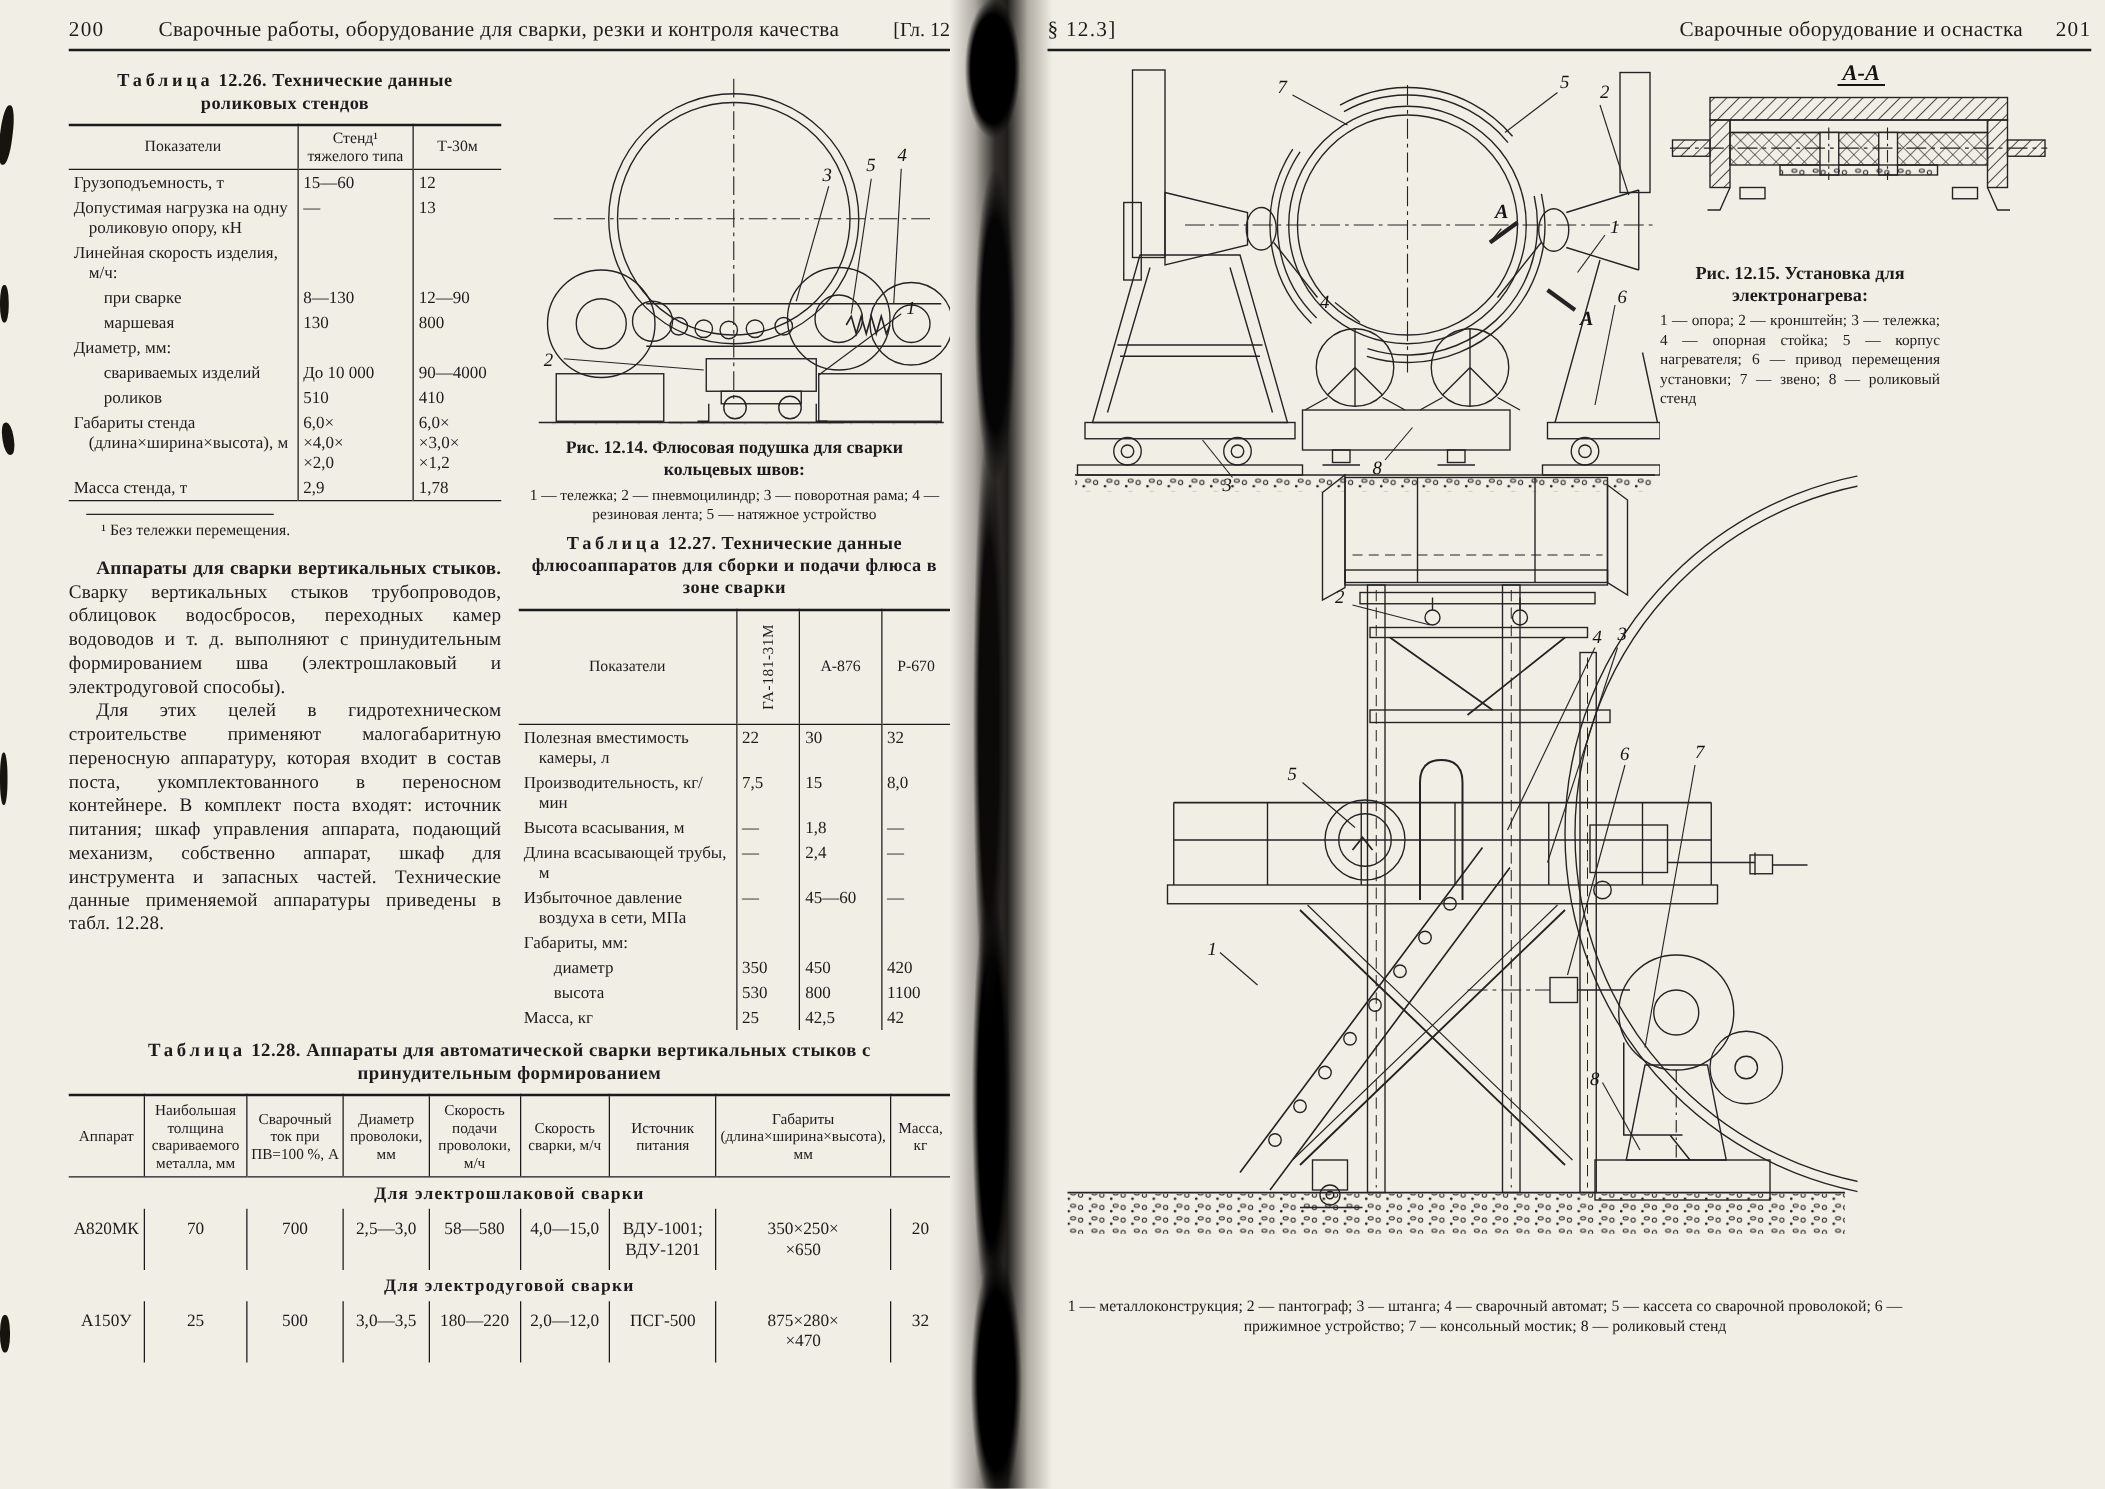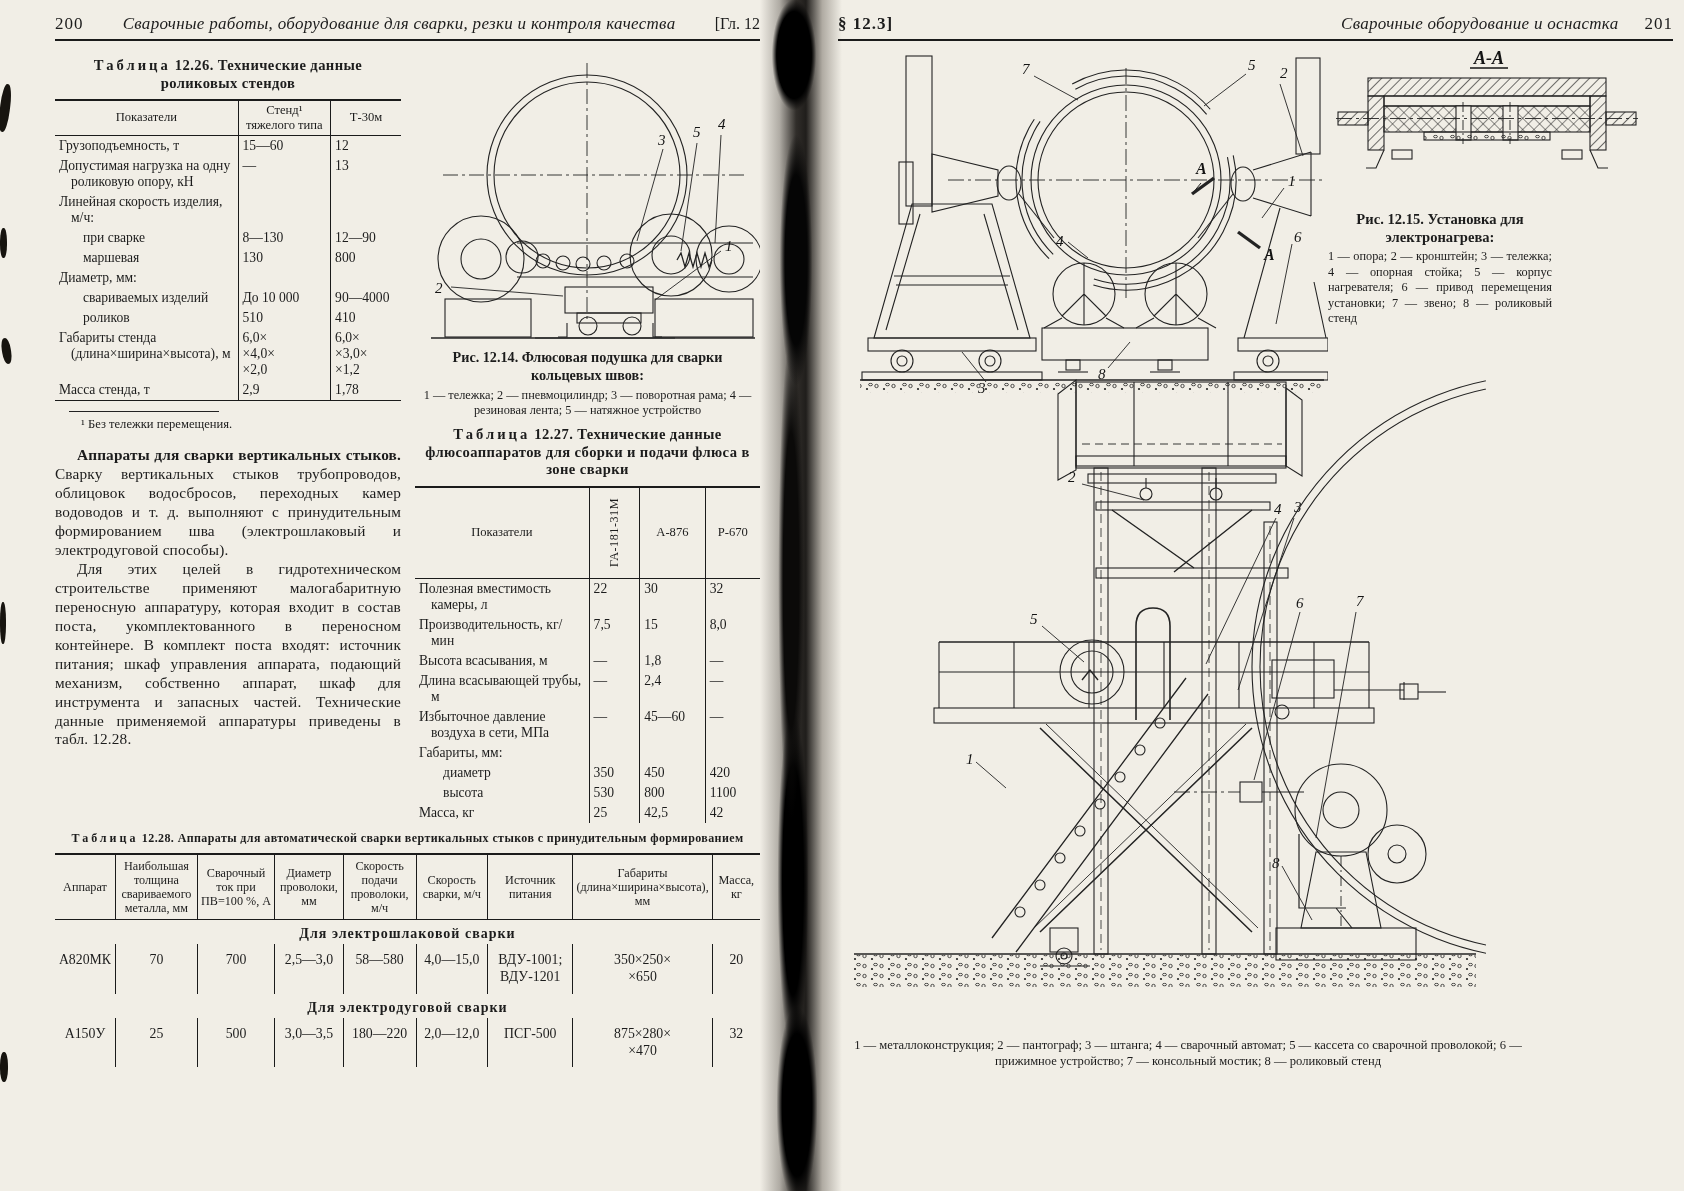--- a/index.html
+++ b/index.html
@@ -8,25 +8,25 @@
     background:#f1eee6;
     font-family:"Liberation Serif", serif;color:#1c1c1c;
   }
   .page{position:absolute;top:0;height:1191px;}
   #page-left{left:55px;width:705px;}
   #page-right{left:838px;width:835px;}
 
   
   .runhead{display:flex;align-items:baseline;padding-top:14px;}
   .runhead .pnum{font-size:17px;letter-spacing:1px;}
-  .runhead .rtitle{font-style:italic;font-size:17px;flex:1;text-align:center;letter-spacing:.3px;}
+  .runhead .rtitle{font-size:17px;flex:1;text-align:center;letter-spacing:.3px;}
   .runhead .rchap{font-size:16px;}
   .headrule{border-top:2px solid #1b1b1b;margin-top:5px;}
   #page-right .runhead .rtitle{text-align:right;padding-right:26px;}
-  #page-right .runhead .sect{font-size:17px;font-weight:bold;letter-spacing:1px;}
+  #page-right .runhead .sect{font-size:17px;font-weight:normal;letter-spacing:1px;}
 
   
   .cols{display:flex;gap:14px;margin-top:10px;}
   .colL{width:346px;}
   .colR{width:345px;}
 
   .tbl-title{font-weight:bold;text-align:center;font-size:14.6px;line-height:1.2;
     letter-spacing:.4px;margin:6px 4px 7px 4px;}
   .tbl-title .tword{letter-spacing:3px;font-weight:bold;}
 
@@ -326,21 +326,21 @@
               <td class="v">25</td>
               <td class="v">42,5</td>
               <td class="v">42</td>
             </tr>
         </tbody>
       </table>
     </div>
   </div>
 
   <div class="t28wrap">
-    <div class="tbl-title" style="font-size:12px;">
+    <div class="tbl-title" style="font-size:15px;">
       <span class="tword">Таблица</span>
       <span>12.28. Аппараты для автоматической сварки вертикальных стыков с принудительным формированием</span>
     </div>
     <table class="t28">
       <colgroup>
         <col style="width:62px">
           <col style="width:84px">
           <col style="width:82px">
           <col style="width:70px">
         <col style="width:76px">

